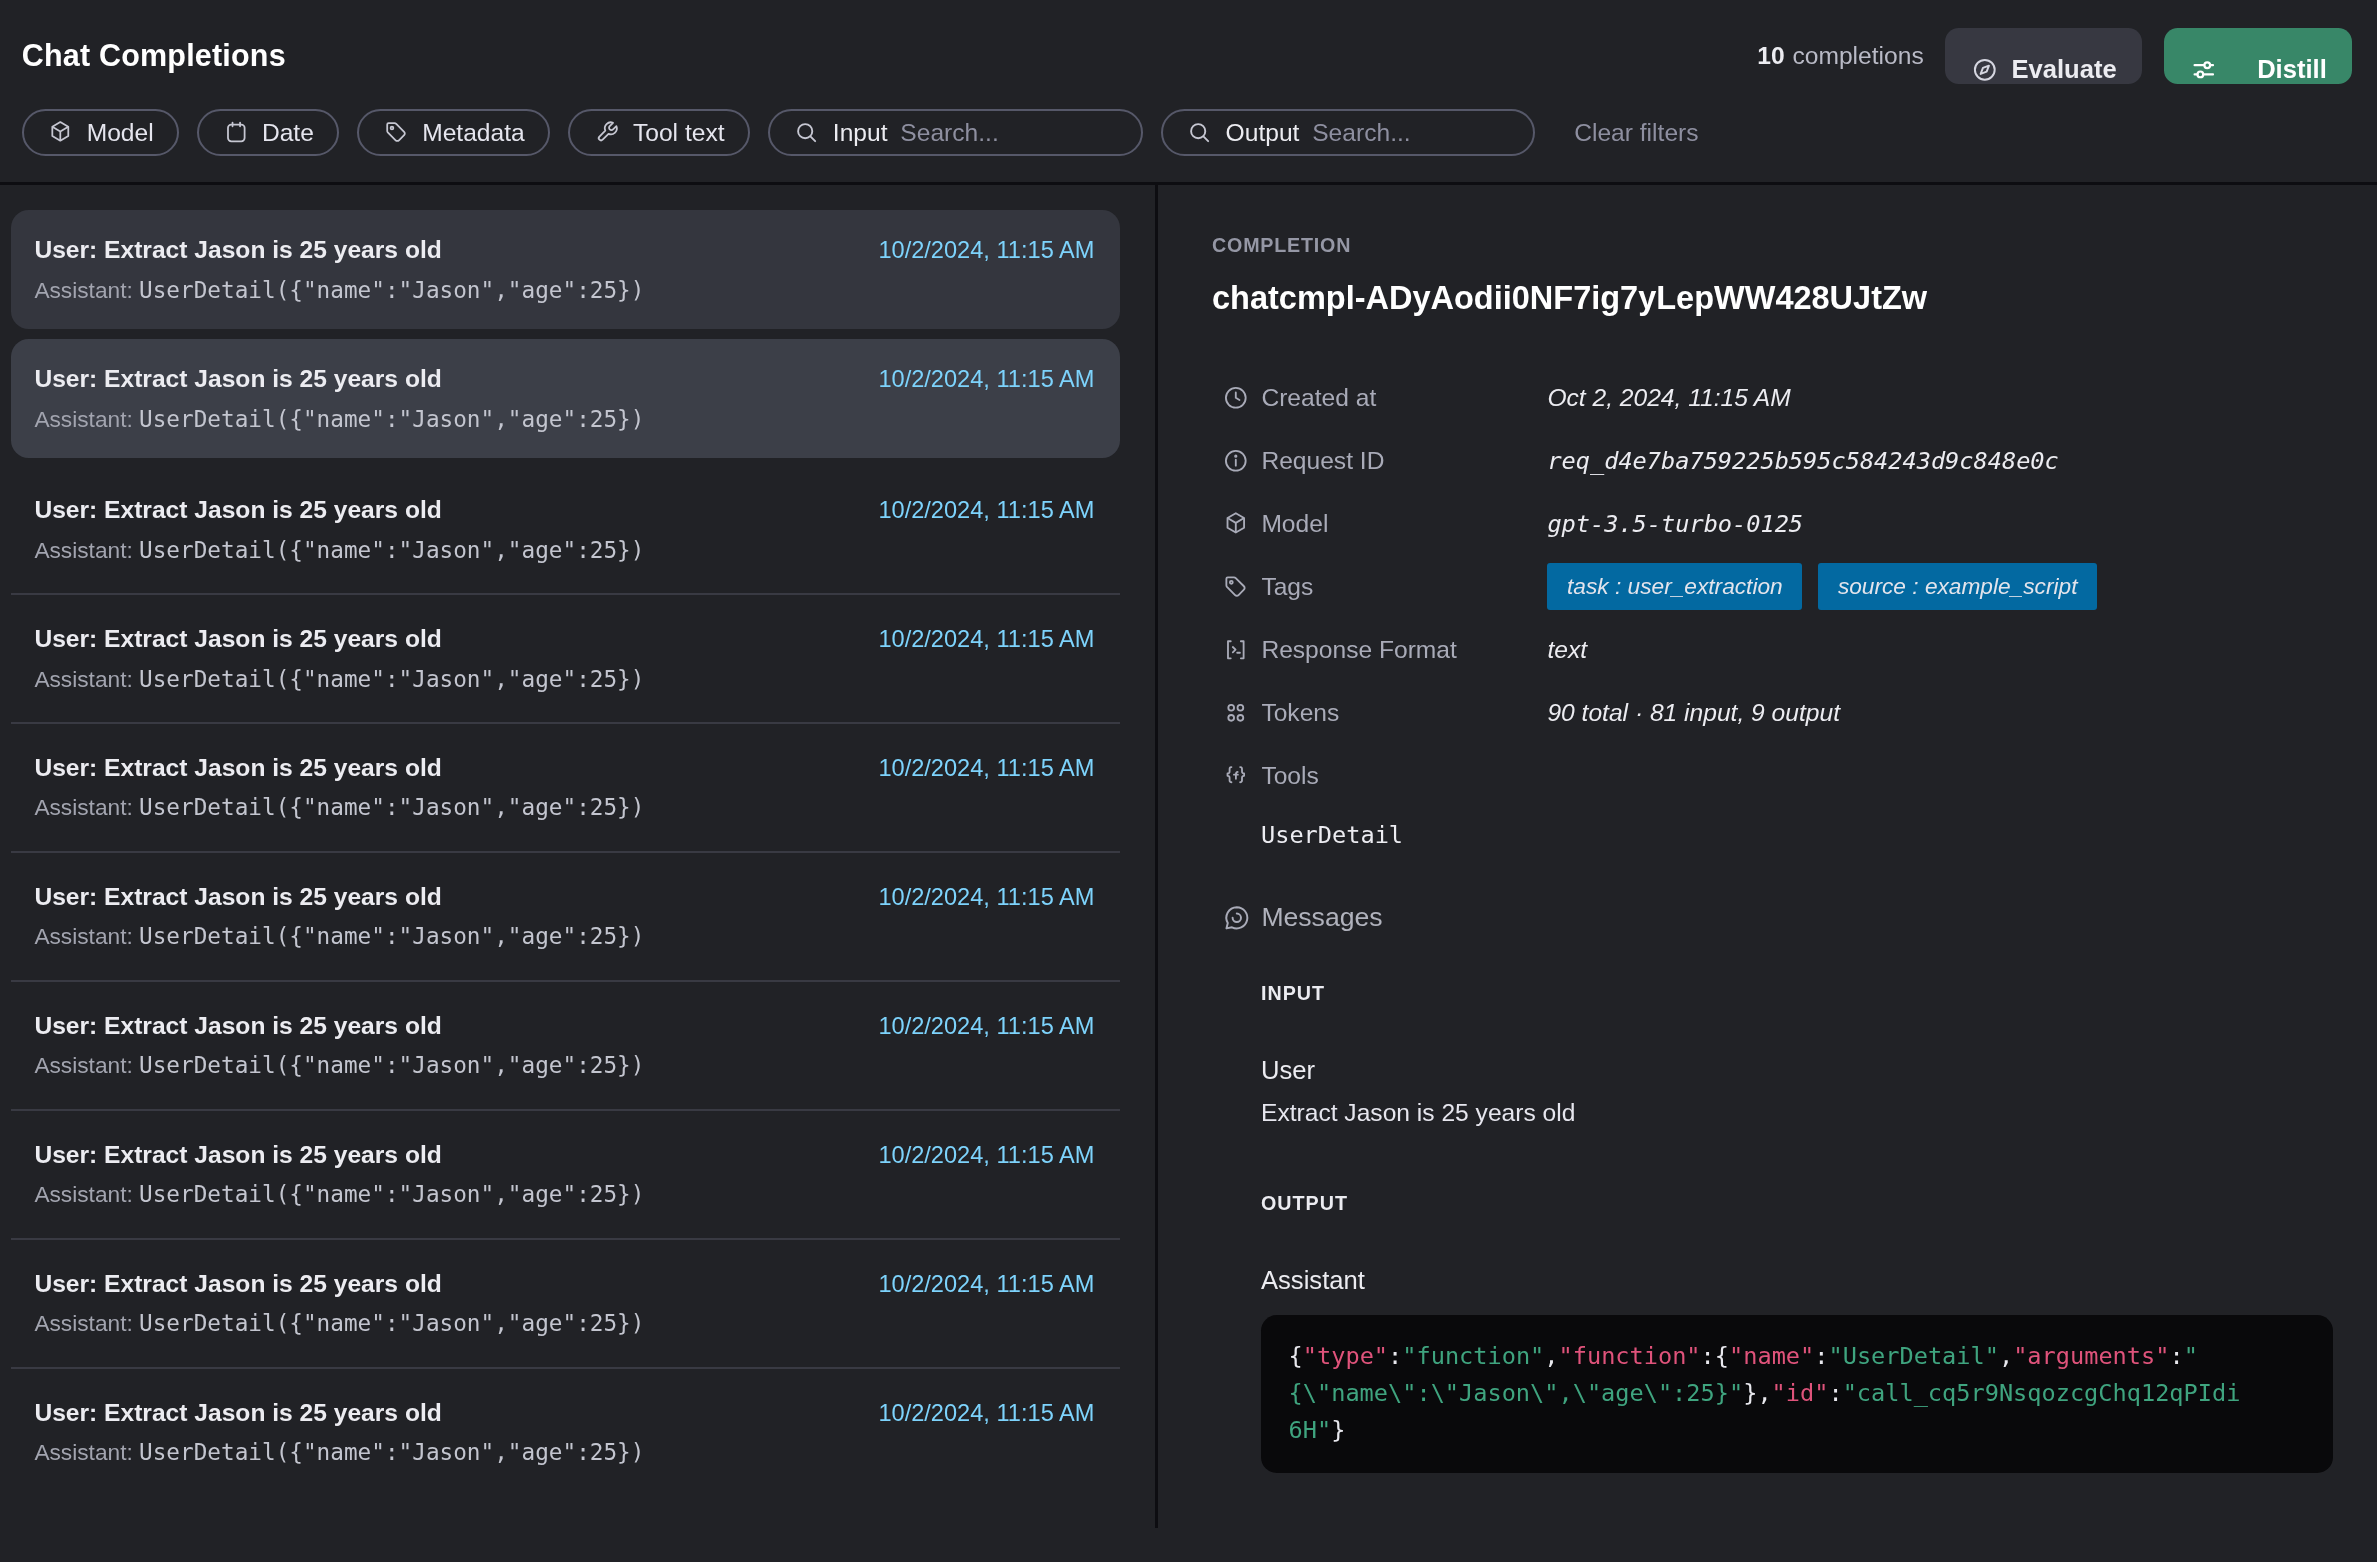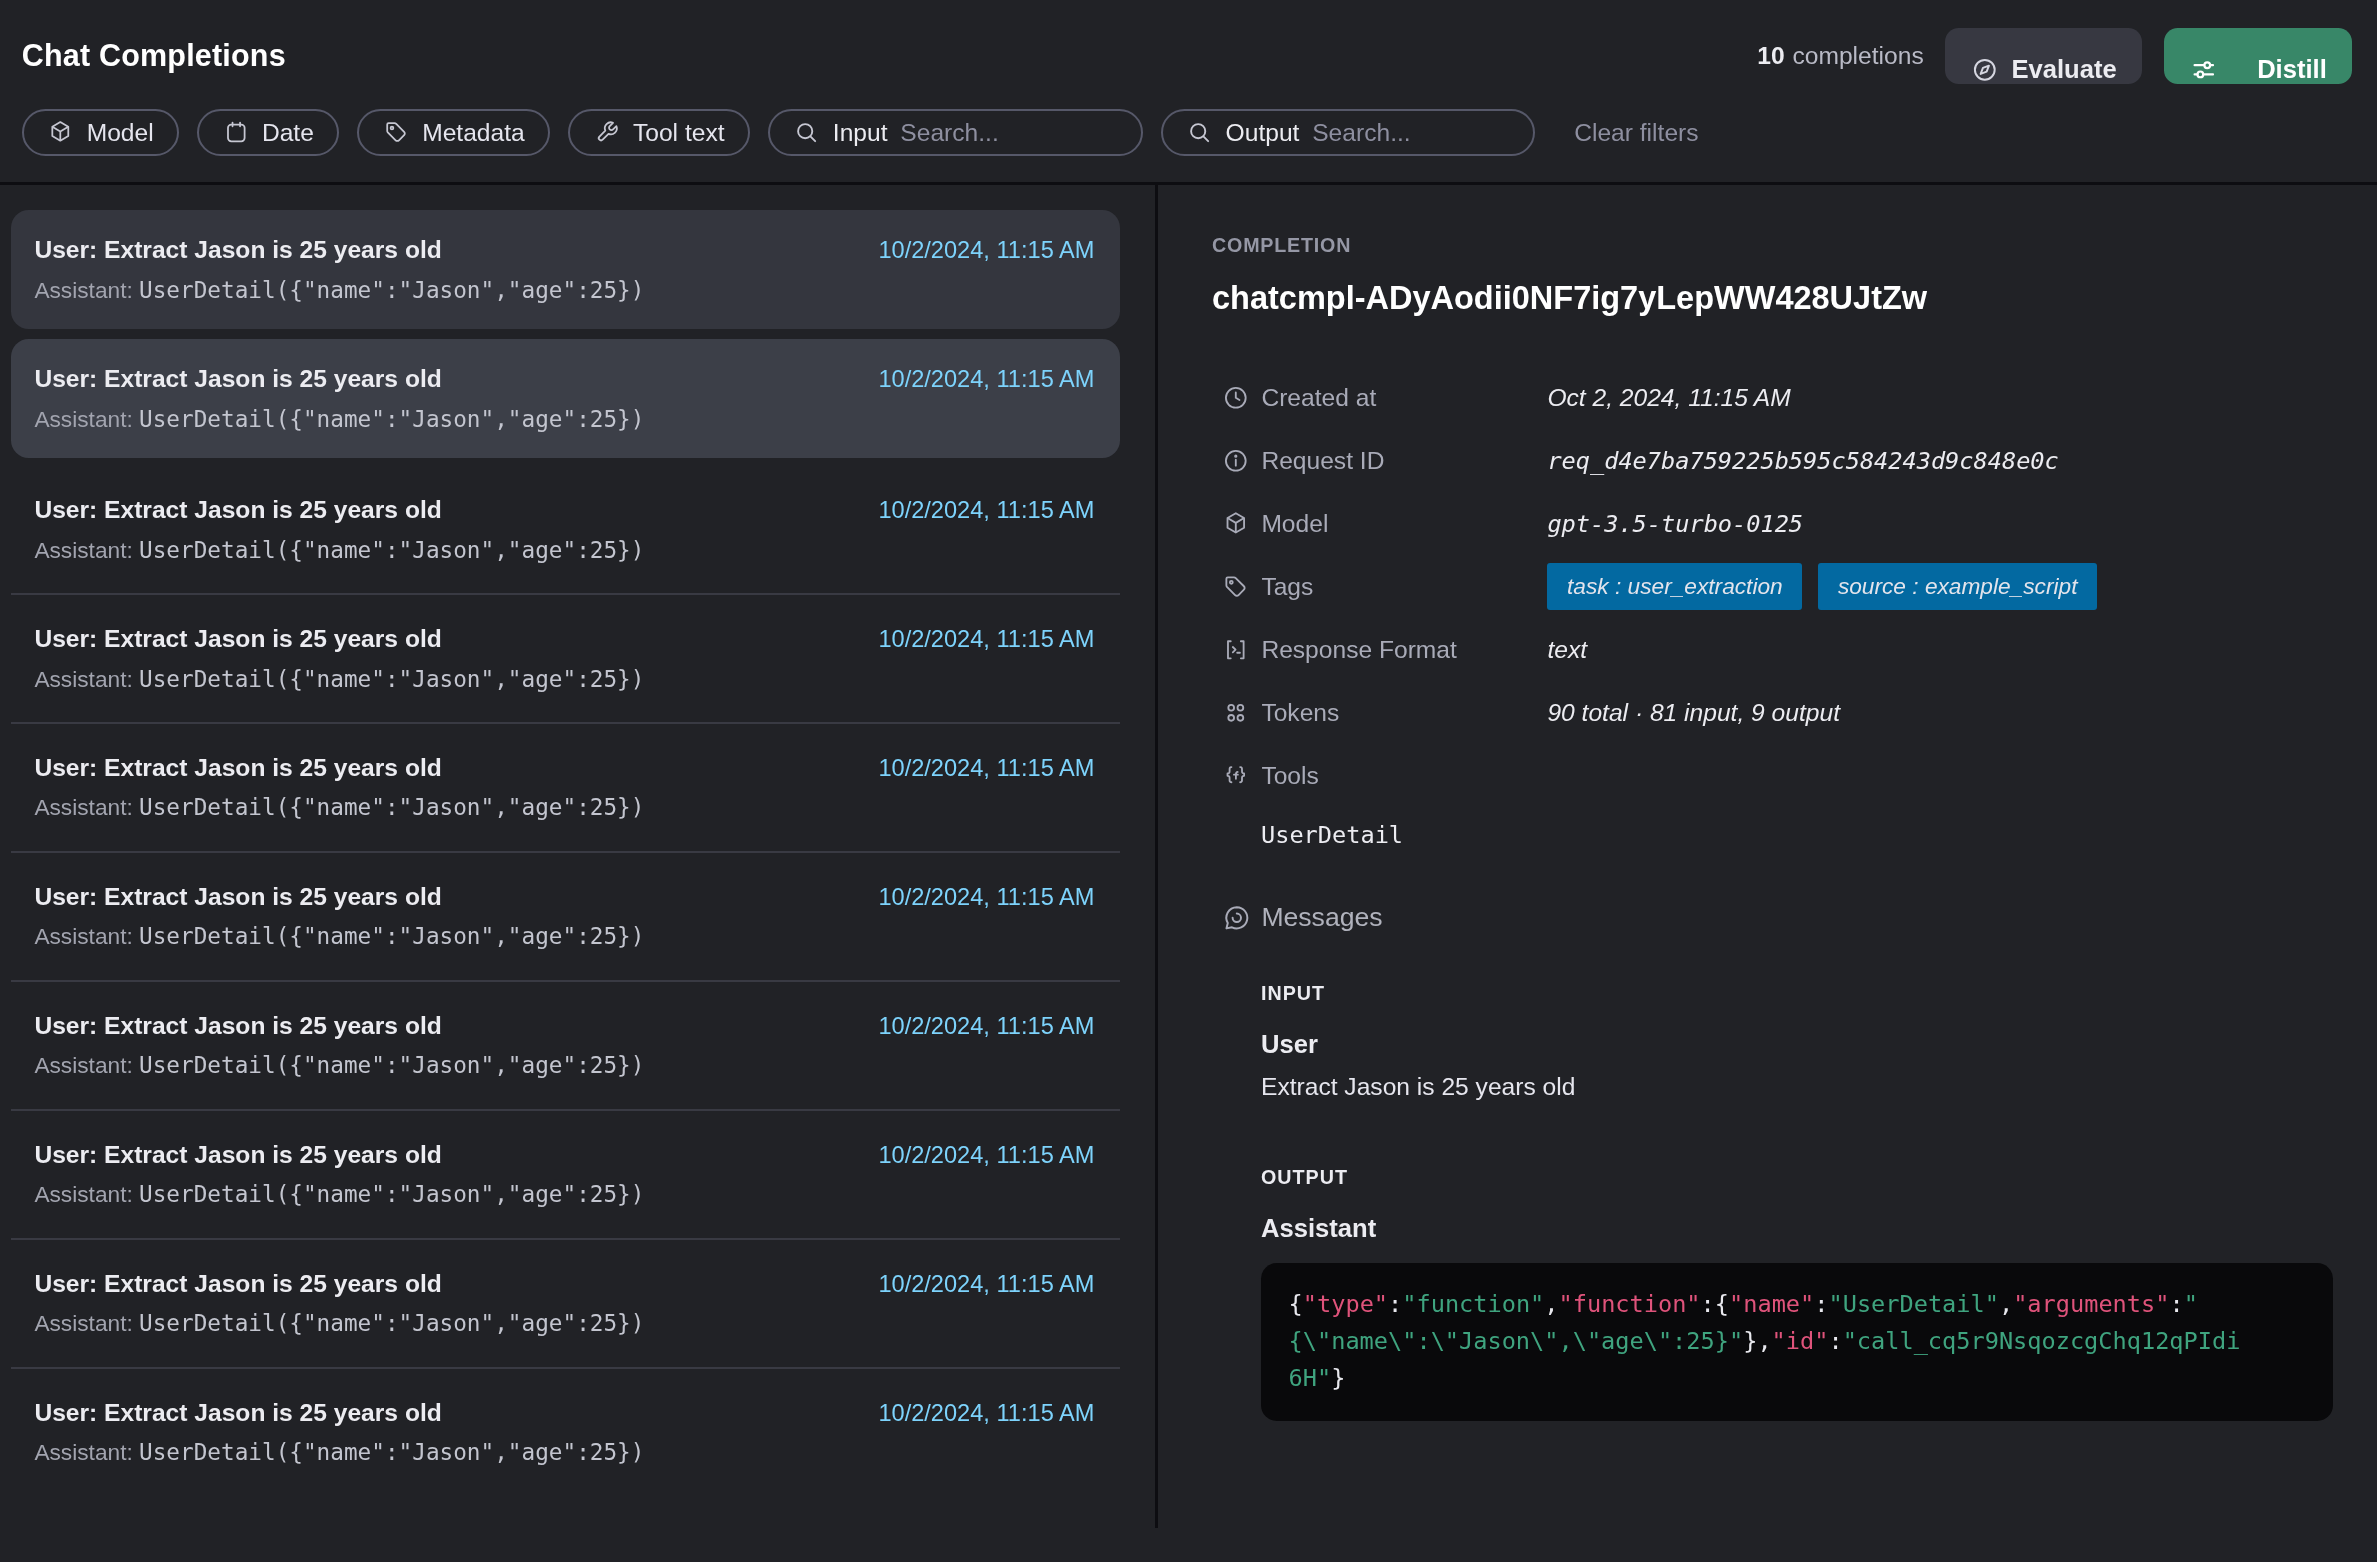--- a/index.html
+++ b/index.html
@@ -102,21 +102,21 @@
     margin-top: 53px; display: flex; align-items: center; padding-left: 9.9px;
     color: #b0b2bc; font-size: 26.6px;
   }
   .messages-header .field-icon { color: #a9abb8; }
   .messages-header span.msg-label { margin-left: 9.9px; }
   .msg-section-label {
     margin-top: 49px; margin-left: 49px;
     font-size: 19.7px; font-weight: 700; letter-spacing: 1px; color: #ececf1;
   }
   .msg-section-label.out { margin-top: 65px; }
-  .msg-role { margin-top: 25px; margin-left: 49px; font-size: 25.6px; font-weight: 700; color: #ececf1; }
+  .msg-role { margin-top: 51px; margin-left: 49px; font-size: 25.6px; font-weight: 400; color: #ececf1; }
   .msg-content { margin-top: 13.8px; margin-left: 49px; font-size: 24.6px; color: #e6e6ee; }
   .code-block {
     margin: 19.7px 0 0 49px; background: #09090b; border-radius: 15.8px;
     padding: 23.6px 27.6px; font-family: "DejaVu Sans Mono", monospace;
     font-size: 23.6px; line-height: 37px; white-space: pre-wrap; word-break: break-all;
     color: #e8e8ee;
   }
   .tok-key { color: #df537b; }
   .tok-str { color: #3fa47f; }
   .tok-punct { color: #e8e8ee; }

